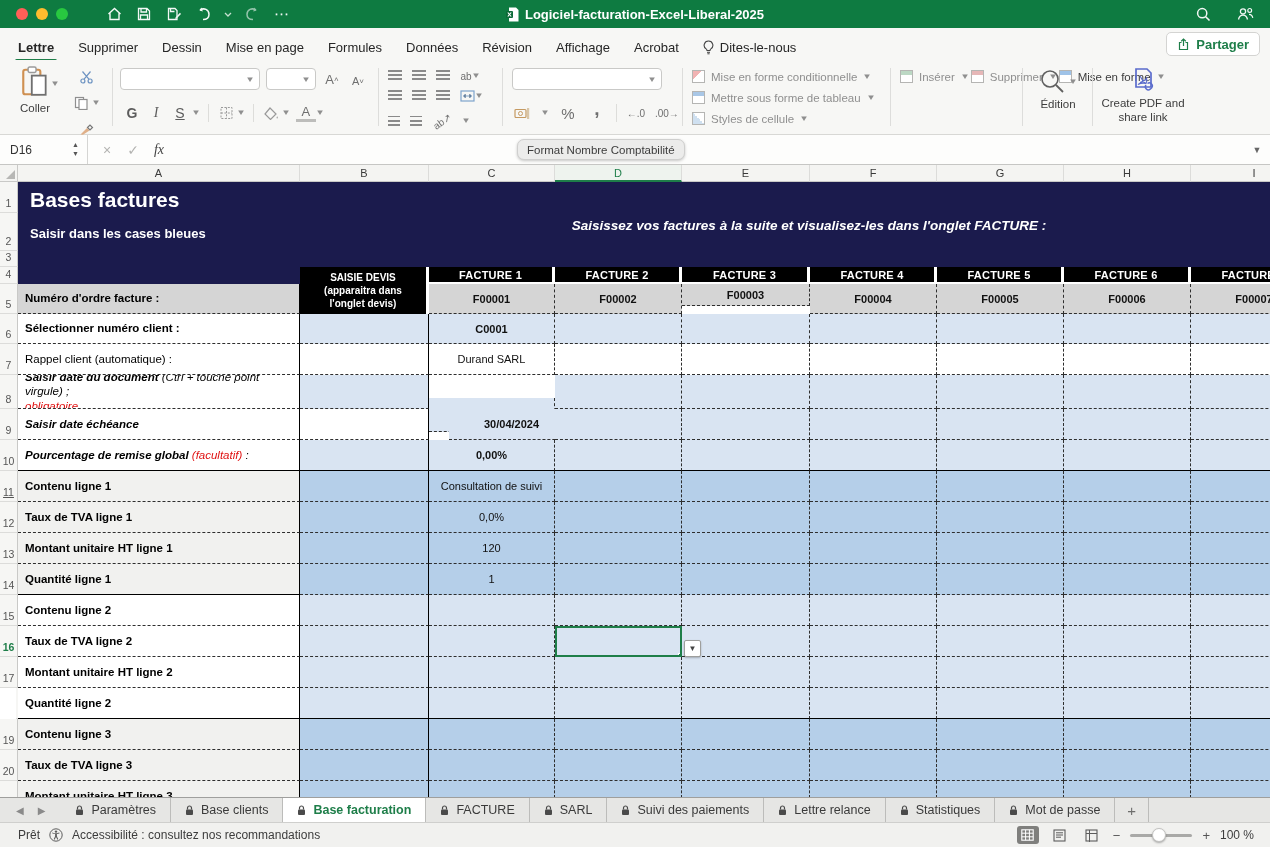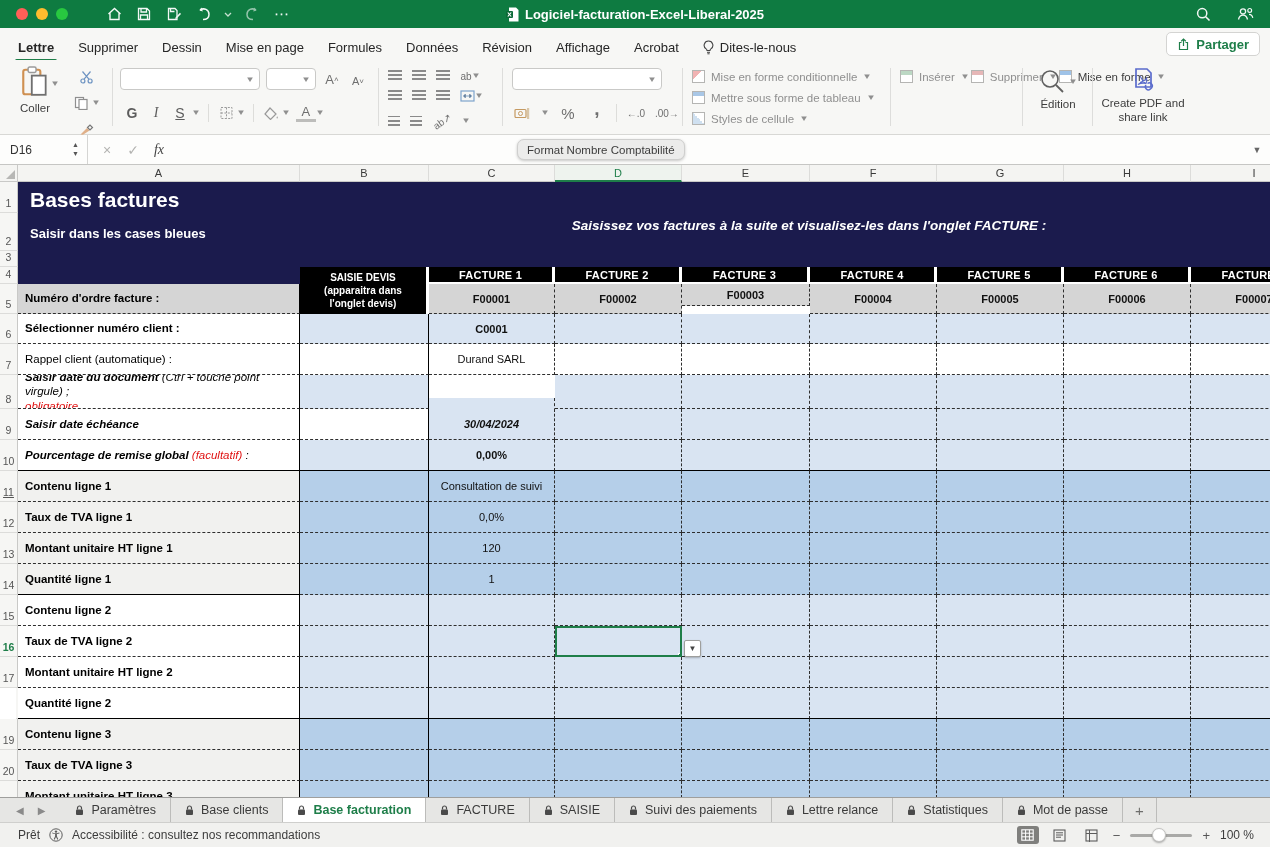--- a/index.html
+++ b/index.html
@@ -508,21 +508,21 @@
       <div class="cell bg-lb gc" style="left: 555px; top: 210px; width: 127px; height: 34px;"></div>
       <div class="cell bg-lb gc" style="left: 682px; top: 210px; width: 128px; height: 34px;"></div>
       <div class="cell bg-lb gc" style="left: 810px; top: 210px; width: 127px; height: 34px;"></div>
       <div class="cell bg-lb gc" style="left: 937px; top: 210px; width: 127px; height: 34px;"></div>
       <div class="cell bg-lb gc" style="left: 1064px; top: 210px; width: 127px; height: 34px;"></div>
       <div class="cell bg-lb gc" style="left: 1191px; top: 210px; width: 127px; height: 34px;"></div>
       <div class="lab bg-w gc" style="left: 18px; top: 244px; width: 282px; height: 31px;">
         <span class="in"><span class="s-bi">Saisir date échéance</span></span>
       </div>
       <div class="cell bg-w vB gc" style="left: 300px; top: 244px; width: 129px; height: 31px;"></div>
-      <div class="cell bg-lb bold gc" style="left: 429px; top: 244px; width: 126px; height: 31px; font-style: italic;">30/04/2024</div>
+      <div class="cell bg-lb bold gc" style="left: 449px; top: 244px; width: 126px; height: 31px;">30/04/2024</div>
       <div class="cell bg-lb gc" style="left: 555px; top: 244px; width: 127px; height: 31px;"></div>
       <div class="cell bg-lb gc" style="left: 682px; top: 244px; width: 128px; height: 31px;"></div>
       <div class="cell bg-lb gc" style="left: 810px; top: 244px; width: 127px; height: 31px;"></div>
       <div class="cell bg-lb gc" style="left: 937px; top: 244px; width: 127px; height: 31px;"></div>
       <div class="cell bg-lb gc" style="left: 1064px; top: 244px; width: 127px; height: 31px;"></div>
       <div class="cell bg-lb gc" style="left: 1191px; top: 244px; width: 127px; height: 31px;"></div>
       <div class="lab bg-w bsolid gc" style="left: 18px; top: 275px; width: 282px; height: 31px;">
         <span class="in"><span class="s-bi">Pourcentage de remise global</span><span class="s-ri">  (facultatif)</span><span class="s-i">  :</span></span>
       </div>
       <div class="cell bg-lb vB bsolid gc" style="left: 300px; top: 275px; width: 129px; height: 31px;"></div>
@@ -692,21 +692,21 @@
             <rect x="1" y="4.5" width="7" height="5.5" rx="1" fill="#4a4a4a"></rect>
             <path d="M2.5 4.5V3a2 2 0 0 1 4 0v1.5" fill="none" stroke="#4a4a4a" stroke-width="1.2"></path>
           </svg>
           <span>FACTURE</span>
         </div>
         <div class="stab">
           <svg width="9" height="11" viewBox="0 0 9 11">
             <rect x="1" y="4.5" width="7" height="5.5" rx="1" fill="#4a4a4a"></rect>
             <path d="M2.5 4.5V3a2 2 0 0 1 4 0v1.5" fill="none" stroke="#4a4a4a" stroke-width="1.2"></path>
           </svg>
-          <span>SAISIE</span>
+          <span>SARL</span>
         </div>
         <div class="stab">
           <svg width="9" height="11" viewBox="0 0 9 11">
             <rect x="1" y="4.5" width="7" height="5.5" rx="1" fill="#4a4a4a"></rect>
             <path d="M2.5 4.5V3a2 2 0 0 1 4 0v1.5" fill="none" stroke="#4a4a4a" stroke-width="1.2"></path>
           </svg>
           <span>Suivi des paiements</span>
         </div>
         <div class="stab">
           <svg width="9" height="11" viewBox="0 0 9 11">

